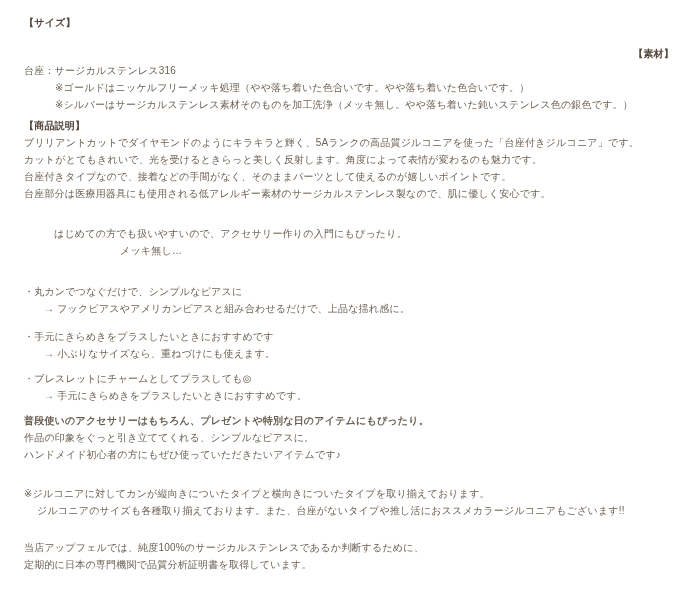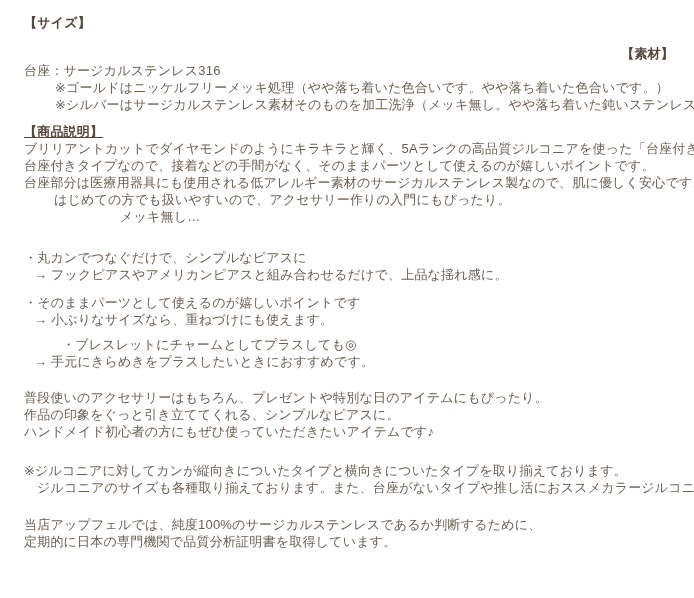--- a/index.html
+++ b/index.html
@@ -7,68 +7,69 @@
     width:694px;height:598px;overflow:hidden;
     background:#ffffff;
     font-family:"Liberation Sans","DejaVu Sans",sans-serif;
     -webkit-font-smoothing:antialiased;
   }
   .doc{
     box-sizing:border-box;
     width:694px;height:598px;
     padding:14px 20px 10px 24px;
     color:#6b5f52;
-    font-size:13px;
+    font-size:10px;
     line-height:17px;
     letter-spacing:0.2px;
   }
   .line{white-space:nowrap;}
   .bold{font-weight:bold;color:#54463a;}
   
   .ind-note{margin-left:31px;}      
   .ind-usage-head{margin-left:80px;}
-  .ind-usage-intro{margin-left:30px;}
+  .ind-usage-intro{margin-left:30px;margin-top:23px;}
   .ind-example{margin-left:96px;}
-  .ind-arrow{margin-left:10px;}
+  .ind-arrow{margin-left:20px;}
   .ind-cont{margin-left:13px;}
   
   .mt-a{margin-top:14px;text-align:right;}  
-  .mt-b{margin-top:10px;text-decoration:underline;}  
+  .mt-b{margin-top:4px;}  
   .mt-c{margin-top:13px;}  
   .mt-d{margin-top:24px;}  
   .mt-e{margin-top:11px;}  
-  .mt-f{margin-top:8px;margin-left:38px;}   
-  .mt-g{margin-top:19px;}   
+  .mt-f{margin-top:8px;}   
+  .mt-g{margin-top:8px;font-weight:bold;}   
   .mt-h{margin-top:22px;}  
   .mt-i{margin-top:20px;}  
 </style>
 </head>
 <body>
 
 <div class="doc">
 
   <div class="line bold">【サイズ】</div>
 
   <div class="line bold mt-a">【素材】</div>
   <div class="line">台座：サージカルステンレス316</div>
   <div class="line ind-note">※ゴールドはニッケルフリーメッキ処理（やや落ち着いた色合いです。やや落ち着いた色合いです。）</div>
   <div class="line ind-note">※シルバーはサージカルステンレス素材そのものを加工洗浄（メッキ無し。やや落ち着いた鈍いステンレス色の銀色です。）</div>
 
   <div class="line bold mt-b">【商品説明】</div>
   <div class="line">ブリリアントカットでダイヤモンドのようにキラキラと輝く、5Aランクの高品質ジルコニアを使った「台座付きジルコニア」です。</div>
+  <div class="line">カットがとてもきれいで、光を受けるときらっと美しく反射します。角度によって表情が変わるのも魅力です。</div>
   <div class="line">台座付きタイプなので、接着などの手間がなく、そのままパーツとして使えるのが嬉しいポイントです。</div>
   <div class="line">台座部分は医療用器具にも使用される低アレルギー素材のサージカルステンレス製なので、肌に優しく安心です。</div>
 
   <div class="line ind-usage-intro">はじめての方でも扱いやすいので、アクセサリー作りの入門にもぴったり。</div>
   <div class="line ind-example">メッキ無し…</div>
 
   <div class="line mt-d">・丸カンでつなぐだけで、シンプルなピアスに</div>
   <div class="line ind-arrow">→ フックピアスやアメリカンピアスと組み合わせるだけで、上品な揺れ感に。</div>
 
-  <div class="line mt-e">・そのままパーツとして使えるのが嬉しいポイントです</div>
+  <div class="line mt-e">・手元にきらめきをプラスしたいときにおすすめです</div>
   <div class="line ind-arrow">→ 小ぶりなサイズなら、重ねづけにも使えます。</div>
 
   <div class="line mt-f">・ブレスレットにチャームとしてプラスしても◎</div>
   <div class="line ind-arrow">→ 手元にきらめきをプラスしたいときにおすすめです。</div>
 
   <div class="line mt-g">普段使いのアクセサリーはもちろん、プレゼントや特別な日のアイテムにもぴったり。</div>
   <div class="line">作品の印象をぐっと引き立ててくれる、シンプルなピアスに。</div>
   <div class="line">ハンドメイド初心者の方にもぜひ使っていただきたいアイテムです♪</div>
 
   <div class="line mt-h">※ジルコニアに対してカンが縦向きについたタイプと横向きについたタイプを取り揃えております。</div>

